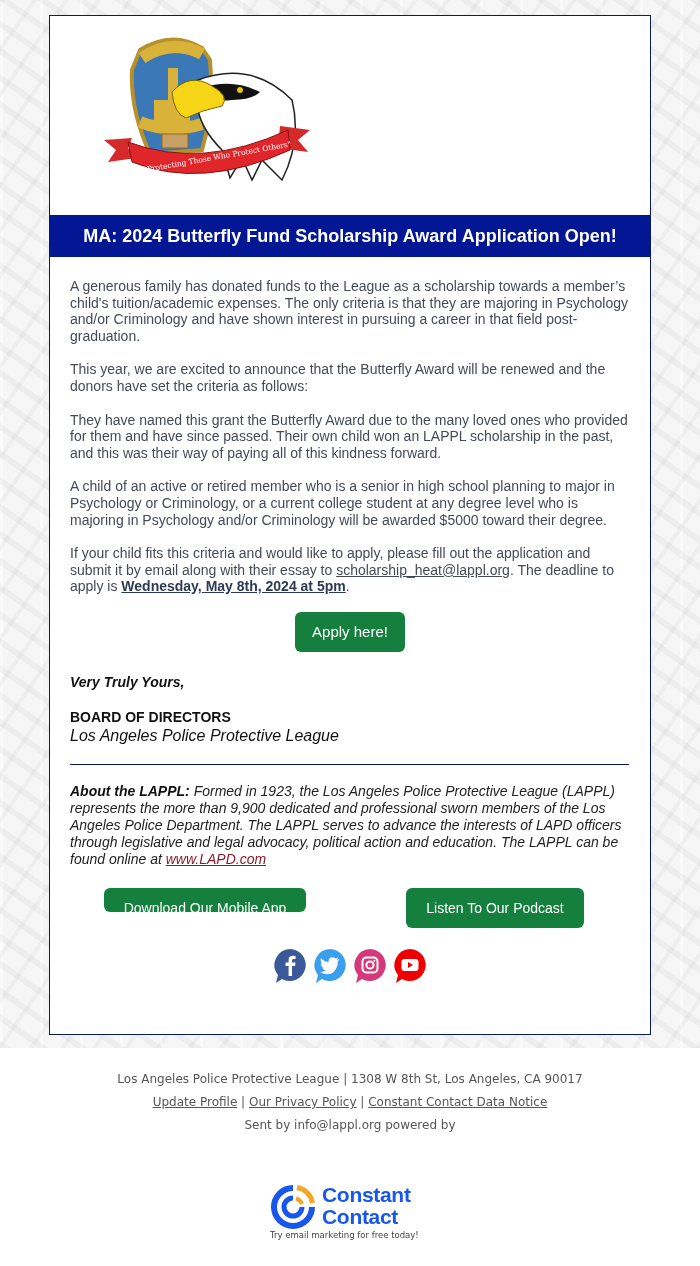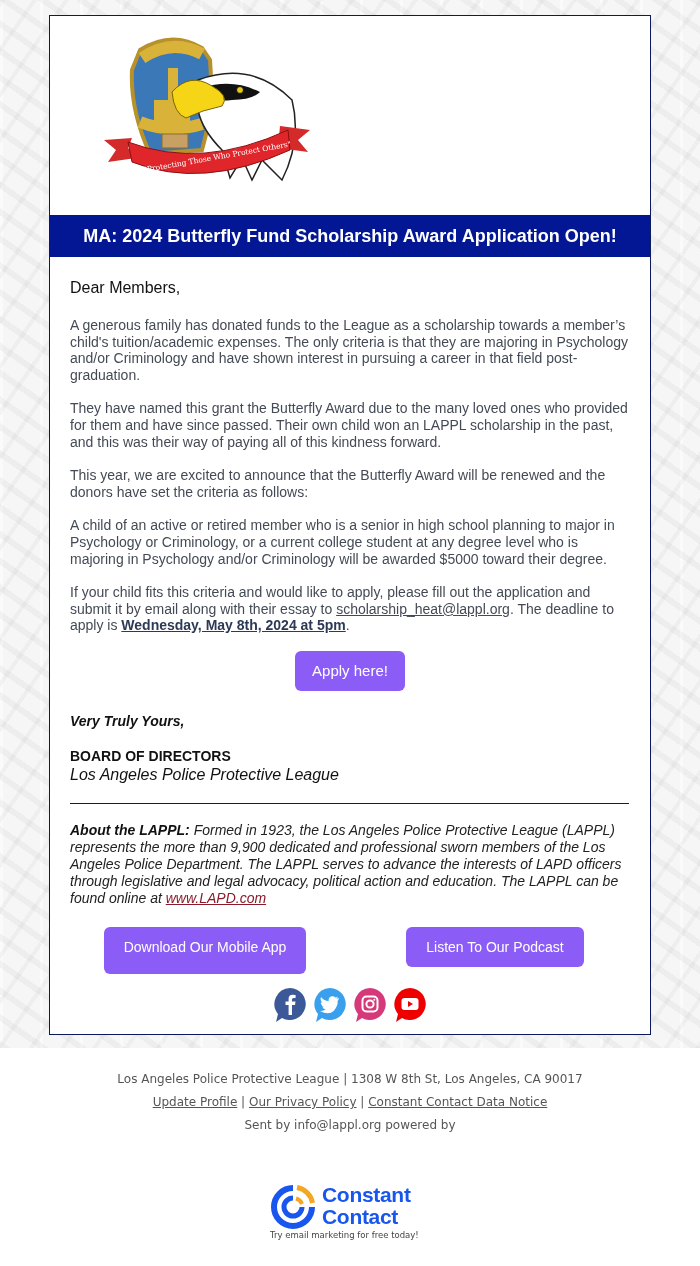--- a/index.html
+++ b/index.html
@@ -44,37 +44,37 @@
   }
 
   .content { position: absolute; left: 20px; top: 262px; width: 560px; color: #333333; }
   .greeting { font-size: 16px; color: #111; line-height: 20px; margin-bottom: 19px; }
   .para { font-size: 14px; line-height: 16.6px; color: #444a55; margin-bottom: 17px; }
   .para a { color: #444a55; text-decoration: underline; }
   .para .deadline { font-weight: bold; color: #2c3a55; text-decoration: underline; }
 
   .apply-wrap { text-align: center; margin-top: 6px; }
   .btn {
-    display: inline-block; background: #8b5cf6; color: #ffffff; border-radius: 6px;
+    display: inline-block; background: #15803d; color: #ffffff; border-radius: 6px;
     font-size: 15px; text-align: center; cursor: pointer;
   }
   .apply-btn { width: 110px; height: 40px; line-height: 40px; }
 
   .closing { font-style: italic; font-weight: bold; font-size: 14px; color: #111; margin-top: 22px; }
   .board { font-weight: bold; font-size: 14px; color: #111; margin-top: 18px; line-height: 18px; }
   .league { font-style: italic; font-size: 16px; color: #111; line-height: 20px; }
 
   .divider { height: 1px; background: #0a1a5c; margin-top: 18px; width: 559px; }
 
   .about { font-style: italic; font-size: 14px; line-height: 17px; color: #222; margin-top: 18px; }
   .about b { font-weight: bold; color: #111; }
   .about a { color: #8b1a2b; text-decoration: underline; }
 
   .cta-row { position: relative; height: 40px; margin-top: 20px; }
-  .app-btn { position: absolute; left: 34px; top: 0; width: 202px; height: 47px; line-height: 40px; font-size: 14px; }
+  .app-btn { position: absolute; left: 34px; top: 0; width: 202px; height: 24px; line-height: 40px; font-size: 14px; }
   .podcast-btn { position: absolute; left: 336px; top: 0; width: 178px; height: 40px; line-height: 40px; font-size: 14px; }
 
   .social-row { display: flex; justify-content: center; gap: 6px; margin-top: 20px; }
   .social { width: 34px; height: 36px; display: block; cursor: pointer; }
 
   .footer { position: absolute; left: 0; top: 1048px; width: 700px; text-align: center;
     font-family: "DejaVu Sans", sans-serif; color: #555; font-size: 12px; }
   .footer .addr { margin-top: 23px; line-height: 16px; }
   .footer .unsub { margin-top: 16px; line-height: 16px; }
   .footer .links { margin-top: 7px; line-height: 16px; }
@@ -113,25 +113,24 @@
       <path d="M178 96 L208 100 L196 110 L206 122 L176 118 Z" fill="#d42a2a"></path>
       <path d="M26 112 Q100 140 186 100 L188 120 Q100 160 30 132 Z" fill="#e0262b" stroke="#8a1010" stroke-width="1"></path>
       <text x="40" y="132" font-size="7.5" fill="#ffffff" font-family="DejaVu Serif, serif" transform="rotate(-10 100 125)">"Protecting Those Who Protect Others"</text>
     </svg>
 
   </div>
 
   <div class="title-bar">MA: 2024 Butterfly Fund Scholarship Award Application Open!</div>
 
   <div class="content">
-    <div class="greeting">Dear Members,</div>
 
     <p class="para">A generous family has donated funds to the League as a scholarship towards a member’s child's tuition/academic expenses. The only criteria is that they are majoring in Psychology and/or Criminology and have shown interest in pursuing a career in that field post-graduation.</p>
+    <p class="para">This year, we are excited to announce that the Butterfly Award will be renewed and the donors have set the criteria as follows:</p>
     <p class="para">They have named this grant the Butterfly Award due to the many loved ones who provided for them and have since passed. Their own child won an LAPPL scholarship in the past, and this was their way of paying all of this kindness forward.</p>
-    <p class="para">This year, we are excited to announce that the Butterfly Award will be renewed and the donors have set the criteria as follows:</p>
     <p class="para">A child of an active or retired member who is a senior in high school planning to major in Psychology or Criminology, or a current college student at any degree level who is majoring in Psychology and/or Criminology will be awarded $5000 toward their degree.</p>
 
     <p class="para">
       <span>If your child fits this criteria and would like to apply, please fill out the application and submit it by email along with their essay to </span><a>scholarship_heat@lappl.org</a><span>. The deadline to apply is </span><span class="deadline">Wednesday, May 8th, 2024 at 5pm</span><span>.</span>
     </p>
 
     <div class="apply-wrap">
       <span class="btn apply-btn">Apply here!</span>
     </div>
 

